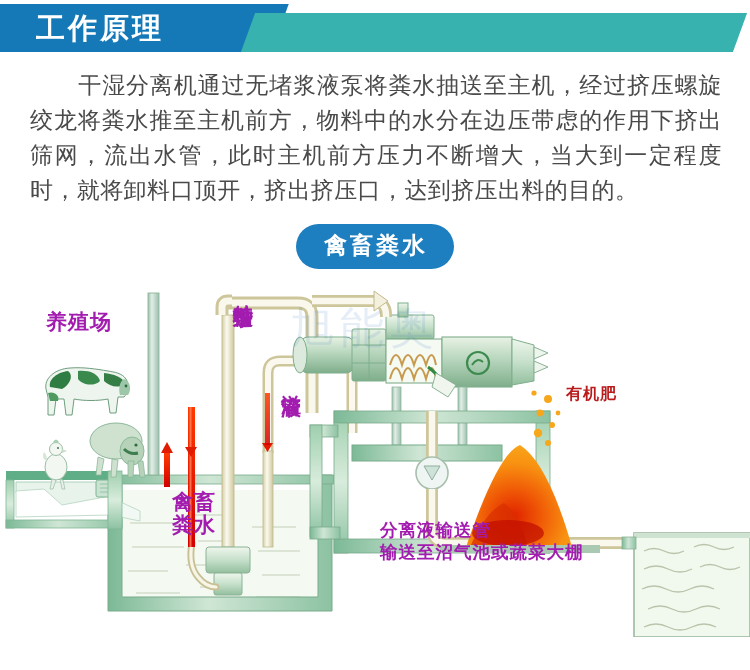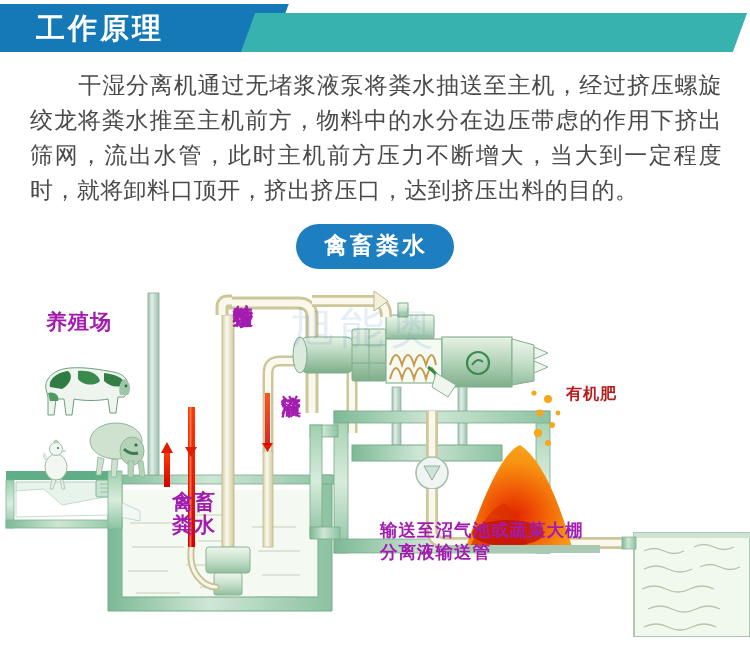--- a/index.html
+++ b/index.html
@@ -420,17 +420,17 @@
 
   <div class="dlabel vlabel lbl-pump">特种输送泵</div>
 
   <div class="dlabel vlabel lbl-overflow">溢液管</div>
 
   <div class="dlabel lbl-manure">禽畜粪水</div>
 
   <div class="dlabel lbl-fert">有机肥</div>
 
   <div class="dlabel lbl-outpipe">
+    <div>分离液输送管</div>
     <div>输送至沼气池或蔬菜大棚</div>
-    <div>分离液输送管</div>
   </div>
 
 </div>
 
 </body></html>

